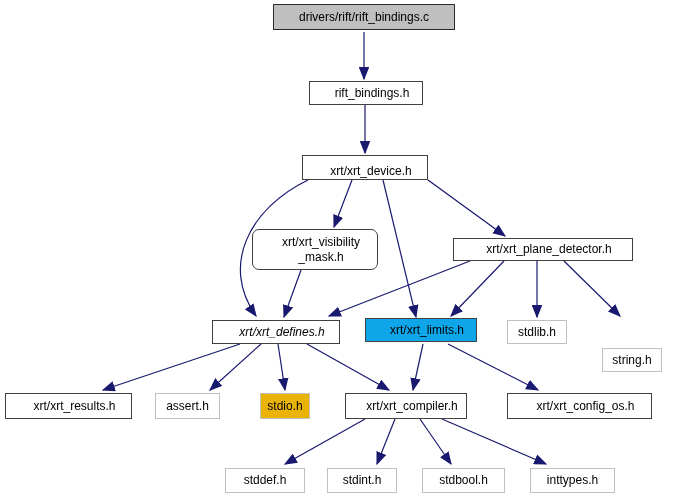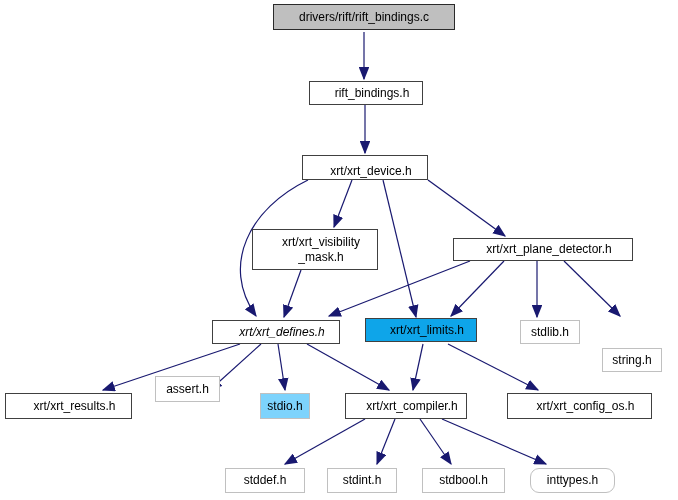--- a/index.html
+++ b/index.html
@@ -83,30 +83,30 @@
         <path d="M365,419 L285,464" class="edge" stroke="#191970" marker-end="url(#arrowhead)"></path>
         <path d="M395,419 L377,464" class="edge" stroke="#191970" marker-end="url(#arrowhead)"></path>
         <path d="M420,419 L451,464" class="edge" stroke="#191970" marker-end="url(#arrowhead)"></path>
         <path d="M442,419 L546,464" class="edge" stroke="#191970" marker-end="url(#arrowhead)"></path>
       </g>
   </svg>
   <div id="node-layer">
       <div class="node root" style="left: 273px; top: 4px; width: 182px; height: 26px; background: rgb(191, 191, 191);"><span>drivers/rift/rift_bindings.c</span></div>
       <div class="node internal" style="left: 309px; top: 81px; width: 114px; height: 24px; background: rgb(255, 255, 255);"><span>rift_bindings.h</span></div>
       <div class="node internal" style="left: 302px; top: 155px; width: 126px; height: 25px; background: rgb(255, 255, 255); align-items: flex-end;"><span>xrt/xrt_device.h</span></div>
-      <div class="node internal" style="left: 252px; top: 229px; width: 126px; height: 41px; background: rgb(255, 255, 255);"><span>xrt/xrt_visibility
+      <div class="node internal" style="left: 252px; top: 229px; width: 126px; height: 41px; background: rgb(255, 255, 255); border-radius: 7px;"><span>xrt/xrt_visibility
 _mask.h</span></div>
       <div class="node internal" style="left: 453px; top: 238px; width: 180px; height: 23px; background: rgb(255, 255, 255);"><span>xrt/xrt_plane_detector.h</span></div>
       <div class="node internal" style="left: 212px; top: 320px; width: 128px; height: 24px; background: rgb(255, 255, 255); font-style: italic;"><span>xrt/xrt_defines.h</span></div>
       <div class="node internal" style="left: 365px; top: 318px; width: 112px; height: 24px; background: #0ea5e9;"><span>xrt/xrt_limits.h</span></div>
-      <div class="node external" style="left: 520px; top: 320px; width: 60px; height: 24px; background: rgb(255, 255, 255);"><span>stdlib.h</span></div>
+      <div class="node external" style="left: 507px; top: 320px; width: 60px; height: 24px; background: rgb(255, 255, 255);"><span>stdlib.h</span></div>
       <div class="node external" style="left: 602px; top: 320px; width: 60px; height: 24px; background: rgb(255, 255, 255); margin-top: 28px;"><span>string.h</span></div>
       <div class="node internal" style="left: 5px; top: 393px; width: 127px; height: 26px; background: rgb(255, 255, 255);"><span>xrt/xrt_results.h</span></div>
-      <div class="node external" style="left: 155px; top: 376px; width: 65px; height: 26px; background: rgb(255, 255, 255);"><span>assert.h</span></div>
-      <div class="node external" style="left: 260px; top: 393px; width: 50px; height: 26px; background: #7dd3fc;"><span>stdio.h</span></div>
+      <div class="node external" style="left: 155px; top: 393px; width: 65px; height: 26px; background: rgb(255, 255, 255);"><span>assert.h</span></div>
+      <div class="node external" style="left: 260px; top: 393px; width: 50px; height: 26px; background: #eab308;"><span>stdio.h</span></div>
       <div class="node internal" style="left: 345px; top: 393px; width: 122px; height: 26px; background: rgb(255, 255, 255);"><span>xrt/xrt_compiler.h</span></div>
       <div class="node internal" style="left: 507px; top: 393px; width: 145px; height: 26px; background: rgb(255, 255, 255); justify-content: center;"><span>xrt/xrt_config_os.h</span></div>
       <div class="node external" style="left: 225px; top: 468px; width: 80px; height: 25px; background: rgb(255, 255, 255);"><span>stddef.h</span></div>
       <div class="node external" style="left: 327px; top: 468px; width: 70px; height: 25px; background: rgb(255, 255, 255);"><span>stdint.h</span></div>
       <div class="node external" style="left: 422px; top: 468px; width: 83px; height: 25px; background: rgb(255, 255, 255);"><span>stdbool.h</span></div>
-      <div class="node external" style="left: 530px; top: 468px; width: 85px; height: 25px; background: rgb(255, 255, 255); border-radius: 9px;"><span>inttypes.h</span></div>
+      <div class="node external" style="left: 530px; top: 468px; width: 85px; height: 25px; background: rgb(255, 255, 255);"><span>inttypes.h</span></div>
     </div>
 </div>
 
 </body></html>

